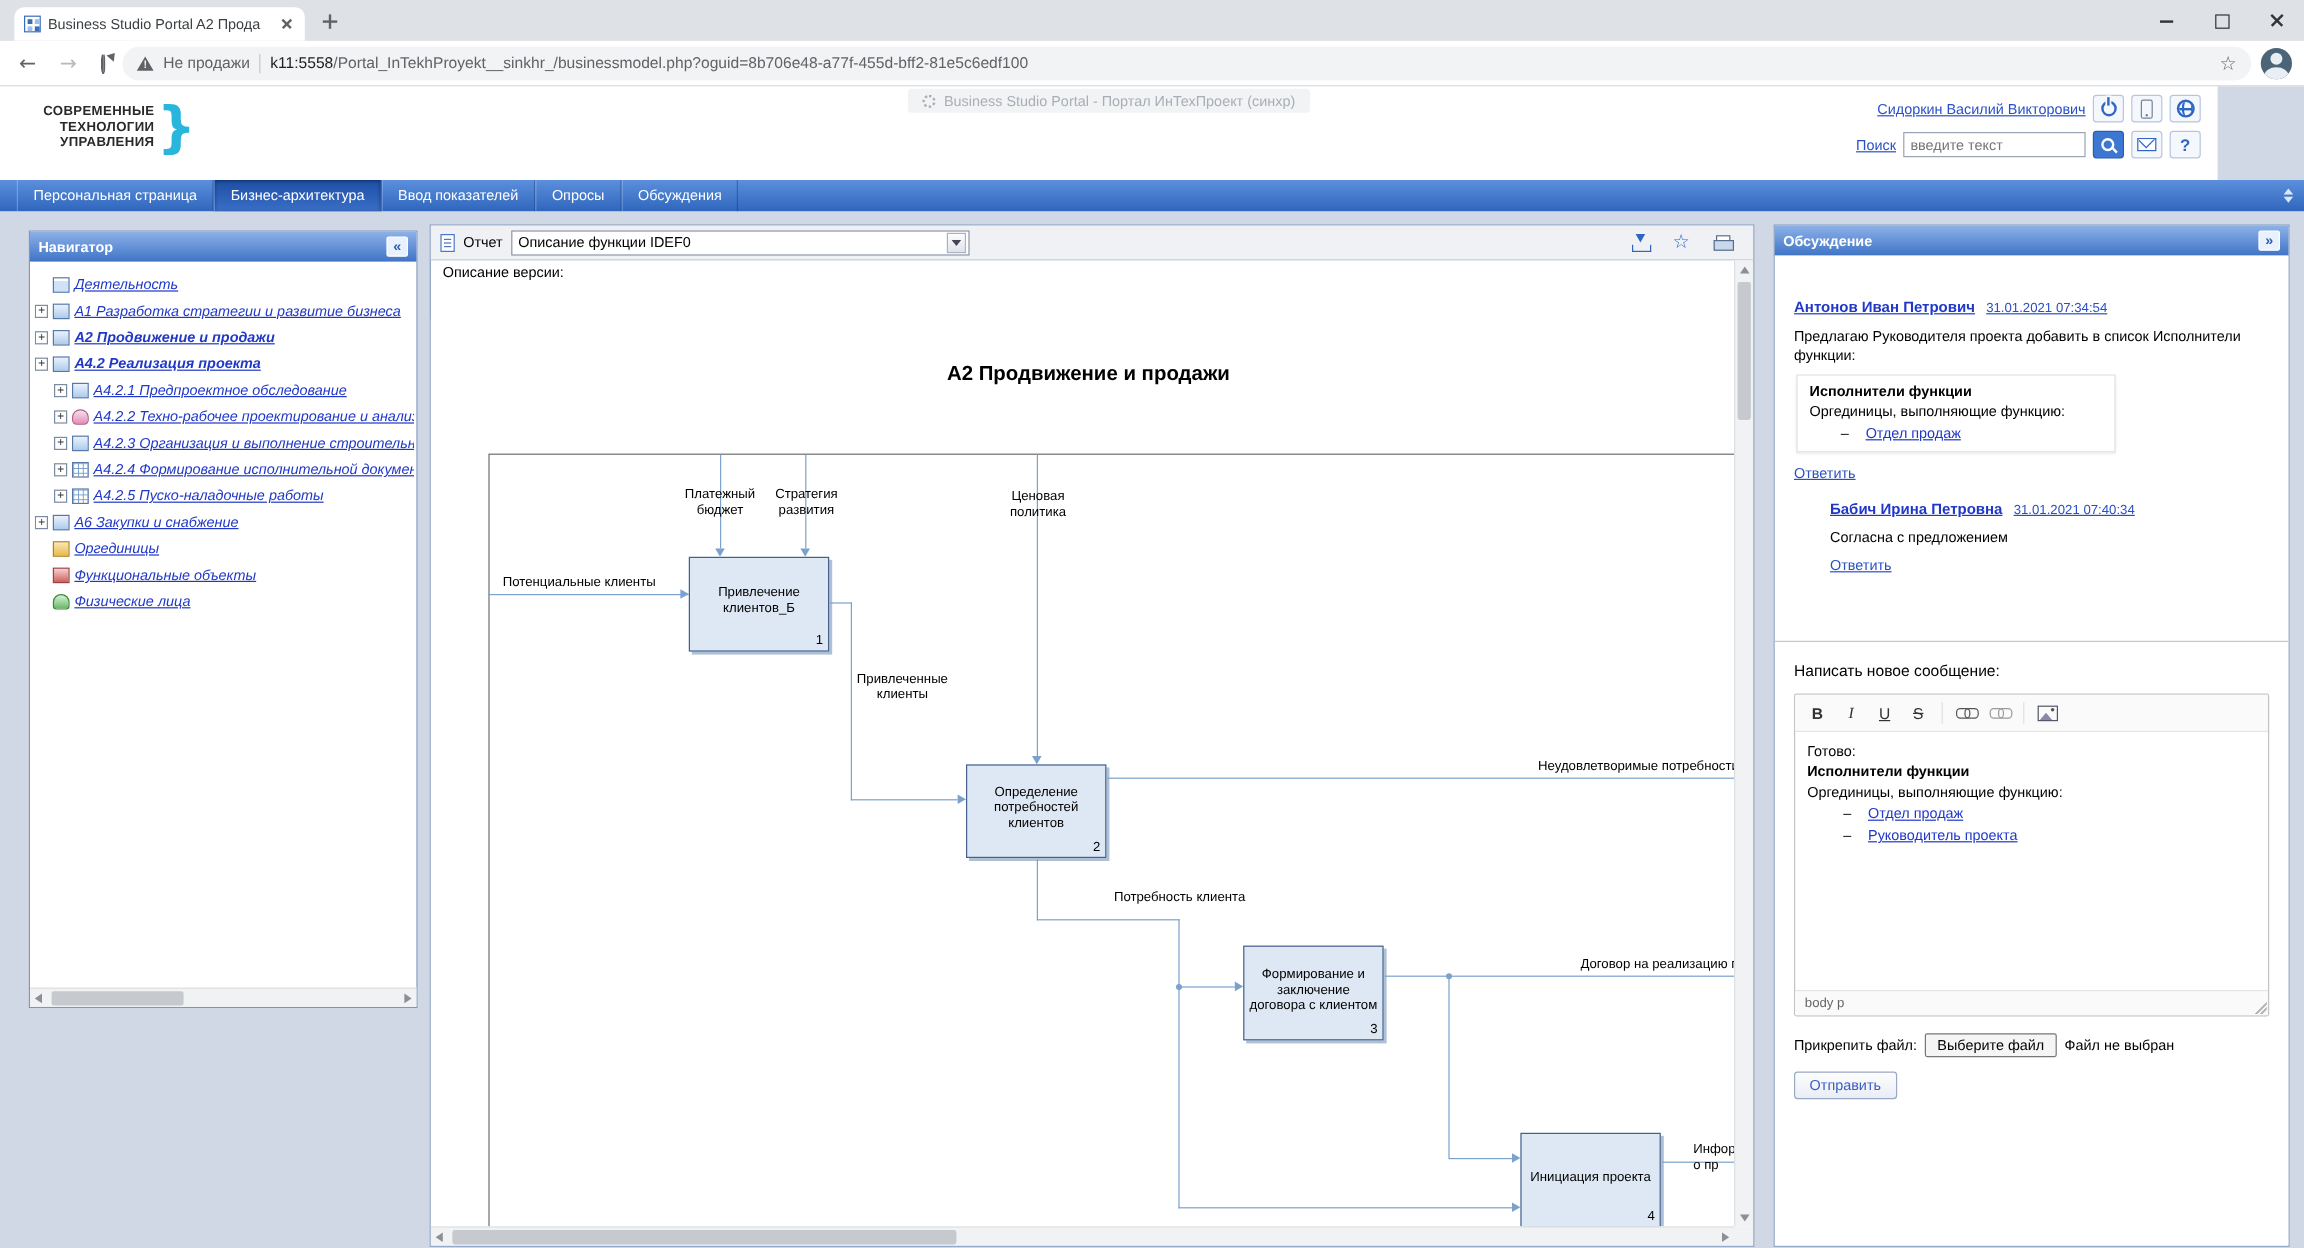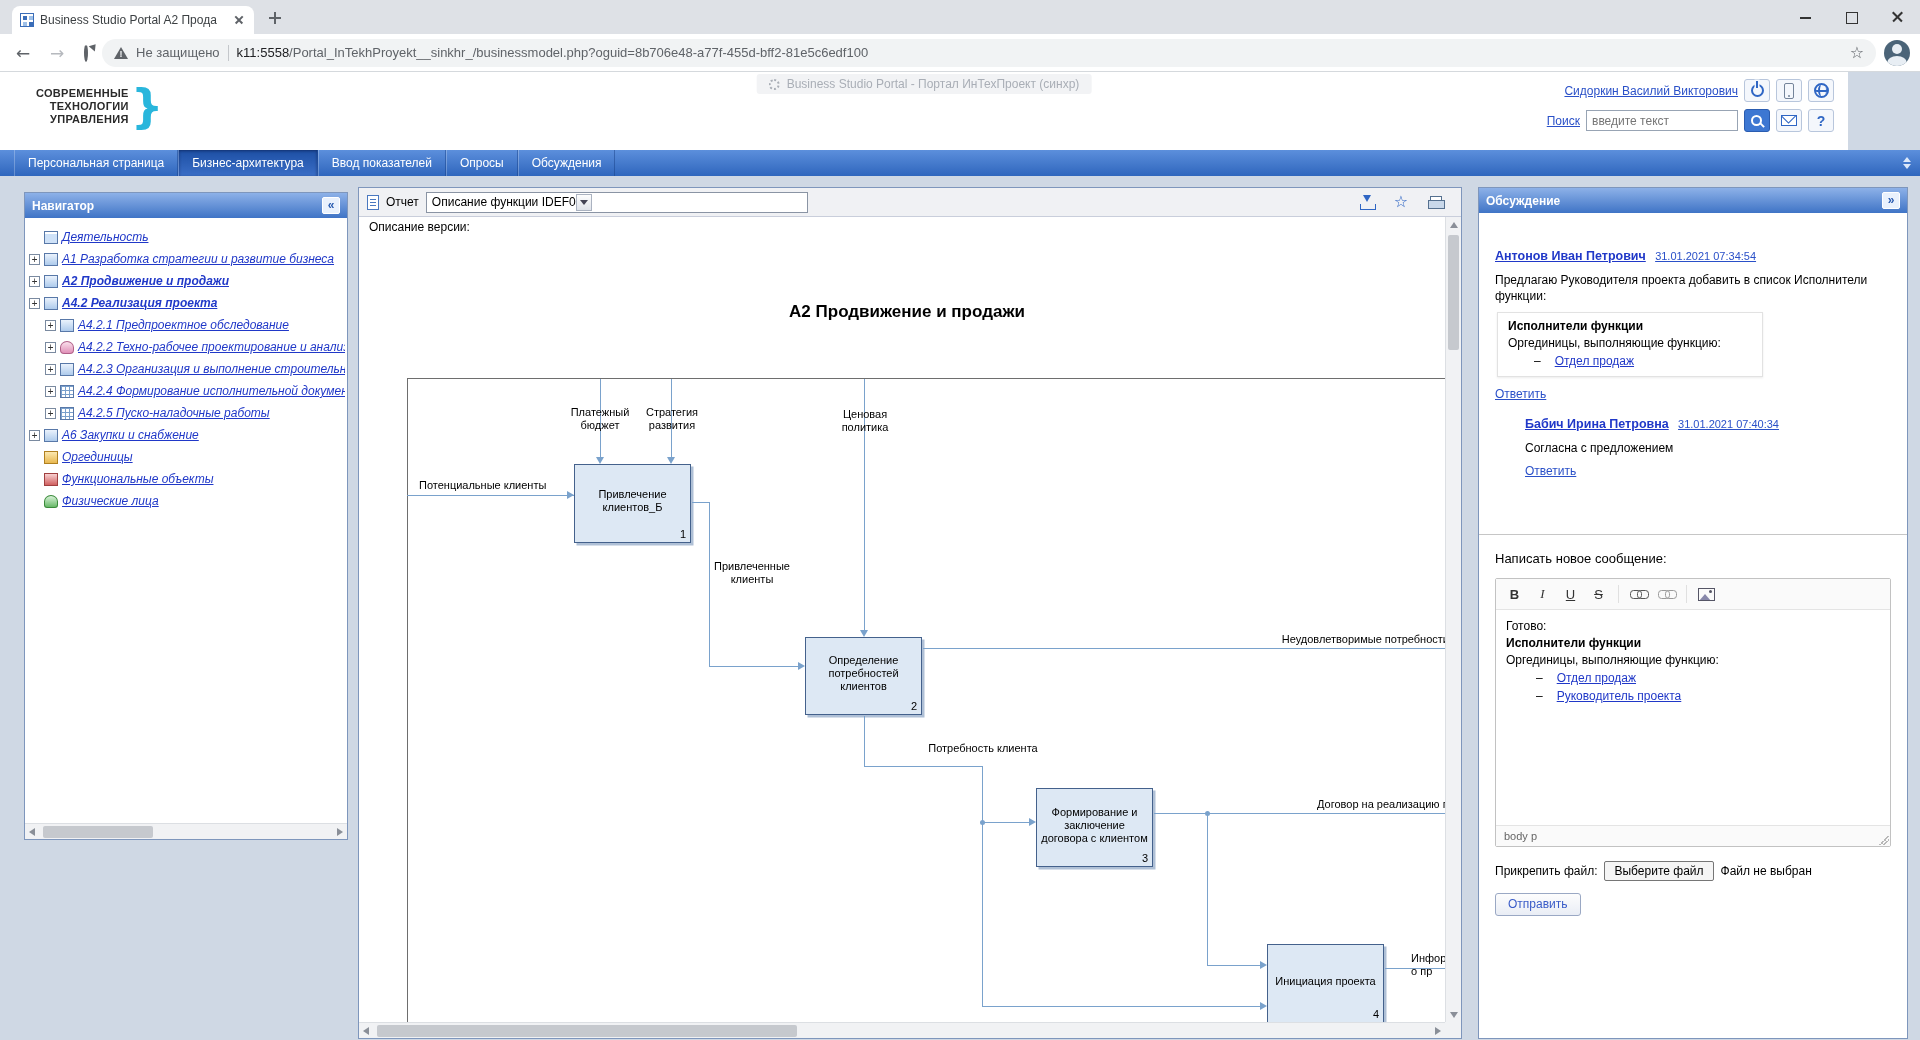--- a/index.html
+++ b/index.html
@@ -117,21 +117,21 @@
   .tri-d::before { content:""; position:absolute; left:4px; top:6px; border-left:4px solid transparent; border-right:4px solid transparent; border-top:6px solid #8a8f98; }
   .sb-thumb-h { height:12px; background:#c6c9ce; border-radius:2px; margin:0 2px; }
   .sb-thumb-v { position:absolute; left:2px; width:11px; background:#c6c9ce; border-radius:2px; }
   .sb-corner { position:absolute; right:0; bottom:0; width:16px; height:16px; background:#f1f2f4; }
 
   
   .content-panel { left:358px; top:187px; width:1104px; height:852px; }
   .ctoolbar { height:29px; background:#f0f1f4; border-bottom:1px solid #c9cedb; display:flex; align-items:center; padding:0 8px; gap:7px; }
   .ic-doc { width:12px; height:15px; background:#fff; border:1px solid #4a78c0; position:relative; flex:none; }
   .ic-doc::before { content:""; position:absolute; left:2px; top:3px; width:6px; height:1px; background:#4a78c0; box-shadow:0 3px 0 #4a78c0, 0 6px 0 #4a78c0; }
-  .report-select { width:382px; height:21px; border:1px solid #8a94a4; background:#fff; display:flex; align-items:center; padding:0 2px 0 5px; }
+  .report-select { width:382px; height:21px; border:1px solid #8a94a4; background:#fff; display:flex; align-items:center; padding:0 2px 0 5px; justify-content:space-between; }
   .sel-caret { width:16px; height:17px; background:linear-gradient(#fdfdfd,#dfe3ea); border:1px solid #aab2c0; display:flex; align-items:center; justify-content:center; }
   .sel-caret::before { content:""; border-left:4px solid transparent; border-right:4px solid transparent; border-top:5px solid #445; }
   .ct-right { margin-left:auto; display:flex; align-items:center; gap:10px; padding-right:6px; }
   .tbtn { width:24px; height:22px; display:flex; align-items:center; justify-content:center; }
   .ic-export { position:relative; width:14px; height:15px; }
   .ic-export::before { content:""; position:absolute; left:3px; top:0; border:4px solid transparent; border-top:7px solid #2f66c4; }
   .ic-export::after { content:""; position:absolute; left:0; bottom:0; width:14px; height:5px; border:1.5px solid #2f66c4; border-top:none; }
   .ic-star { color:#2f66c4; font-size:16px; line-height:16px; }
   .ic-print { position:relative; width:15px; height:13px; }
   .ic-print::before { content:""; position:absolute; left:2px; top:0; width:10px; height:5px; background:#fff; border:1px solid #55708f; }
@@ -209,21 +209,21 @@
       <div class="win-btn wc-close"></div>
     </div>
   </div>
 
   <div class="btoolbar">
     <span class="nav-ic">←</span>
     <span class="nav-ic disabled">→</span>
     <span><span class="ic-reload"></span></span>
     <div class="omnibox">
       <span class="warn-tri"></span>
-      <span class="sec-label">Не защищено</span>
+      <span class="sec-label">Не продажи</span>
       <span class="omni-div"></span>
       <span class="url"><span class="host">k11:5558</span><span class="path">/Portal_InTekhProyekt__sinkhr_/businessmodel.php?oguid=8b706e48-a77f-455d-bff2-81e5c6edf100</span></span>
       <span class="omni-star uni">☆</span>
     </div>
     <span class="avatar"></span>
   </div>
 
   <div class="pheader">
     <div class="logo">
       <div class="logo-text">

